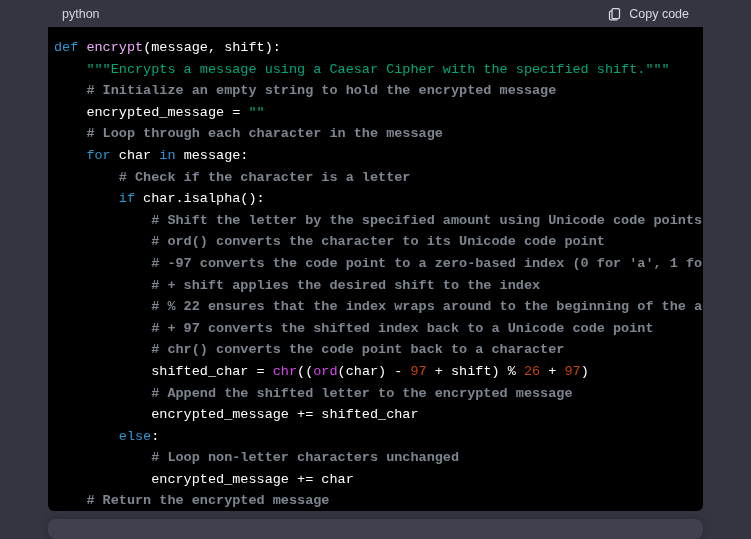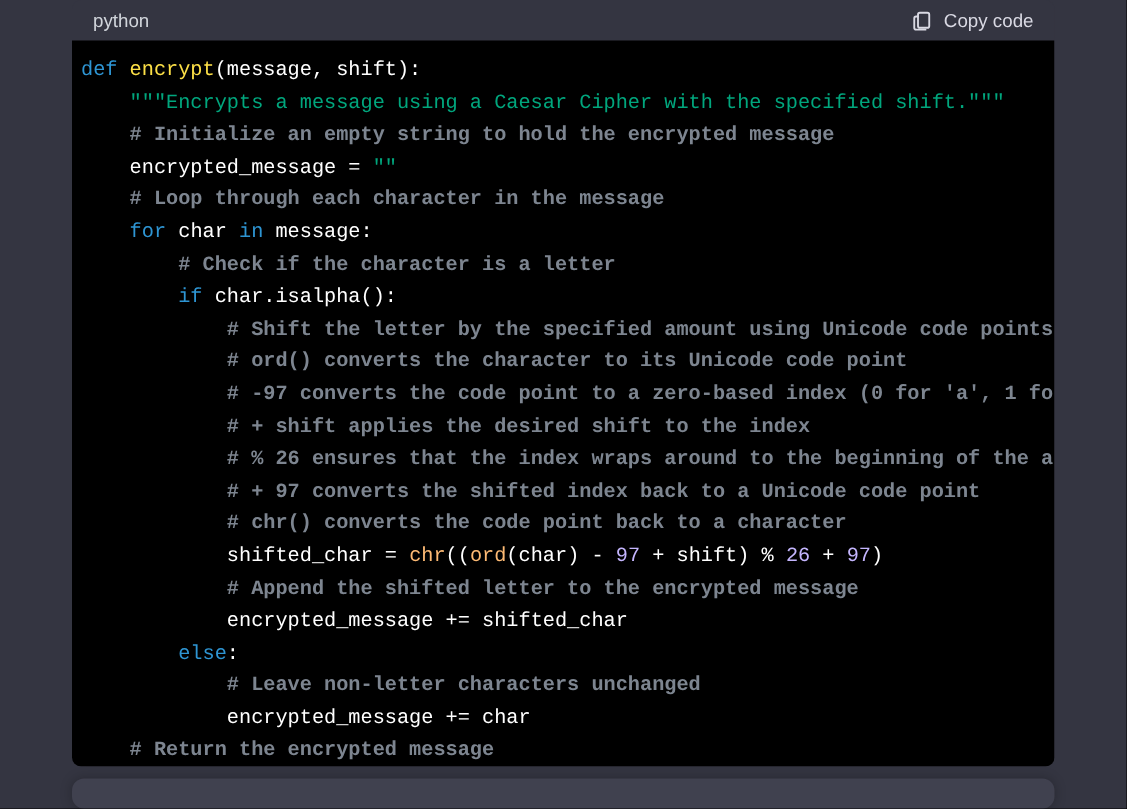--- a/index.html
+++ b/index.html
@@ -53,25 +53,25 @@
     font-family: "SFMono-Regular", Consolas, "Liberation Mono", Menlo, monospace;
     font-size: 13.5px;
     line-height: 21.6px;
     color: #ffffff;
     white-space: pre;
     overflow: hidden;
     flex: 1;
     min-height: 0;
   }
   .tok-kw  { color: #2e95d3; text-align: right; }   
-  .tok-fn  { color: #fde047; }   
+  .tok-fn  { color: #f0abfc; }   
   .tok-str { color: #00a67d; }   
   .tok-com { color: #7d8590; font-weight: bold; }   
-  .tok-num { color: #c4b5fd; margin-top: 48px; }   
-  .tok-bi  { color: #fdba74; }   
+  .tok-num { color: #c2410c; margin-top: 48px; }   
+  .tok-bi  { color: #d946ef; }   
 
   .bottom-area {
     padding: 8px 48px 0 48px;
   }
   .input-stub {
     background: #40414f;
     border-radius: 8px;
     height: 20px;
     box-shadow: 0 0 8px rgba(0,0,0,0.25);
   }
@@ -97,28 +97,28 @@
     <span class="tok-com"># Initialize an empty string to hold the encrypted message</span>
     <span>encrypted_message = </span><span class="tok-str">""</span>
     <span class="tok-com"># Loop through each character in the message</span>
     <span class="tok-kw">for</span><span> char </span><span class="tok-kw">in</span><span> message:</span>
         <span class="tok-com"># Check if the character is a letter</span>
         <span class="tok-kw">if</span><span> char.isalpha():</span>
             <span class="tok-com"># Shift the letter by the specified amount using Unicode code points</span>
             <span class="tok-com"># ord() converts the character to its Unicode code point</span>
             <span class="tok-com"># -97 converts the code point to a zero-based index (0 for 'a', 1 fo</span>
             <span class="tok-com"># + shift applies the desired shift to the index</span>
-            <span class="tok-com"># % 26 ensures that the index wraps around to the beginning of the a</span>
+            <span class="tok-com"># % 22 ensures that the index wraps around to the beginning of the a</span>
             <span class="tok-com"># + 97 converts the shifted index back to a Unicode code point</span>
             <span class="tok-com"># chr() converts the code point back to a character</span>
             <span>shifted_char = </span><span class="tok-bi">chr</span><span>((</span><span class="tok-bi">ord</span><span>(char) - </span><span class="tok-num">97</span><span> + shift) % </span><span class="tok-num">26</span><span> + </span><span class="tok-num">97</span><span>)</span>
             <span class="tok-com"># Append the shifted letter to the encrypted message</span>
             <span>encrypted_message += shifted_char</span>
         <span class="tok-kw">else</span><span>:</span>
-            <span class="tok-com"># Leave non-letter characters unchanged</span>
+            <span class="tok-com"># Loop non-letter characters unchanged</span>
             <span>encrypted_message += char</span>
     <span class="tok-com"># Return the encrypted message</span>
     </div>
 </div>
 
 <div class="bottom-area">
   <div class="input-stub"></div>
 </div>
 
 </body></html>

